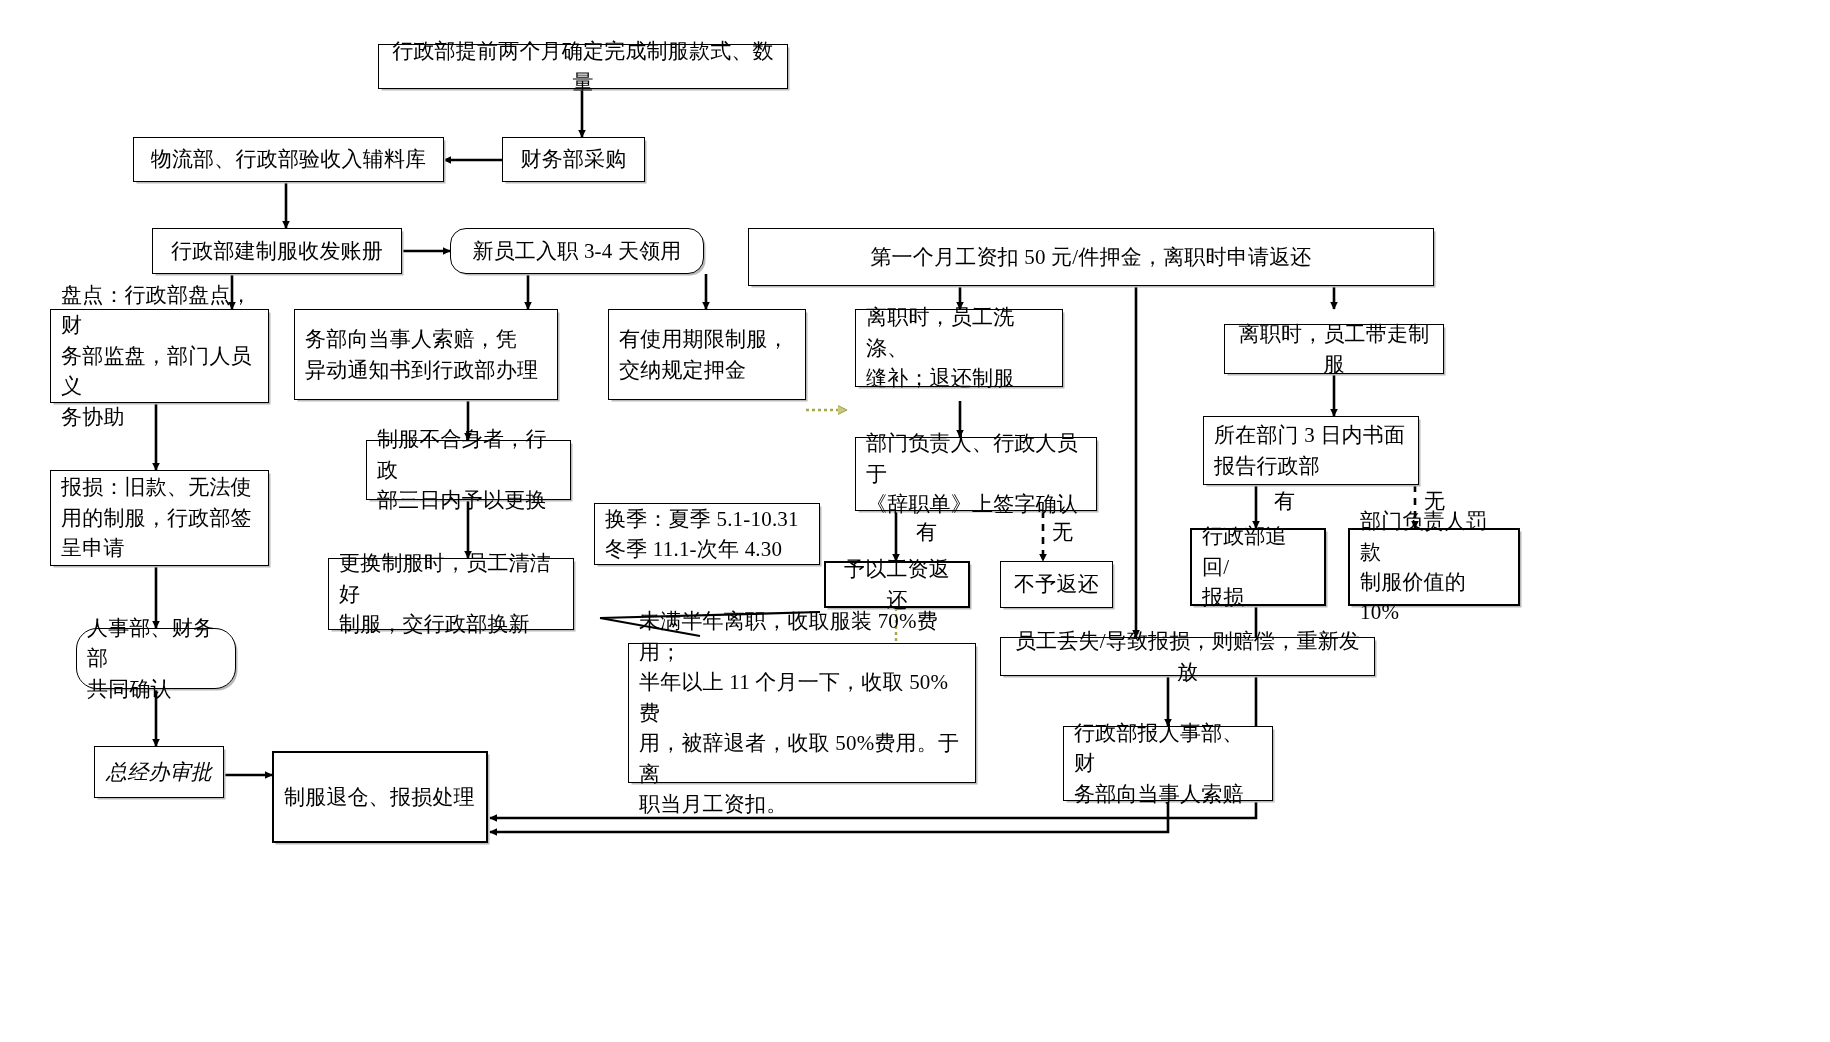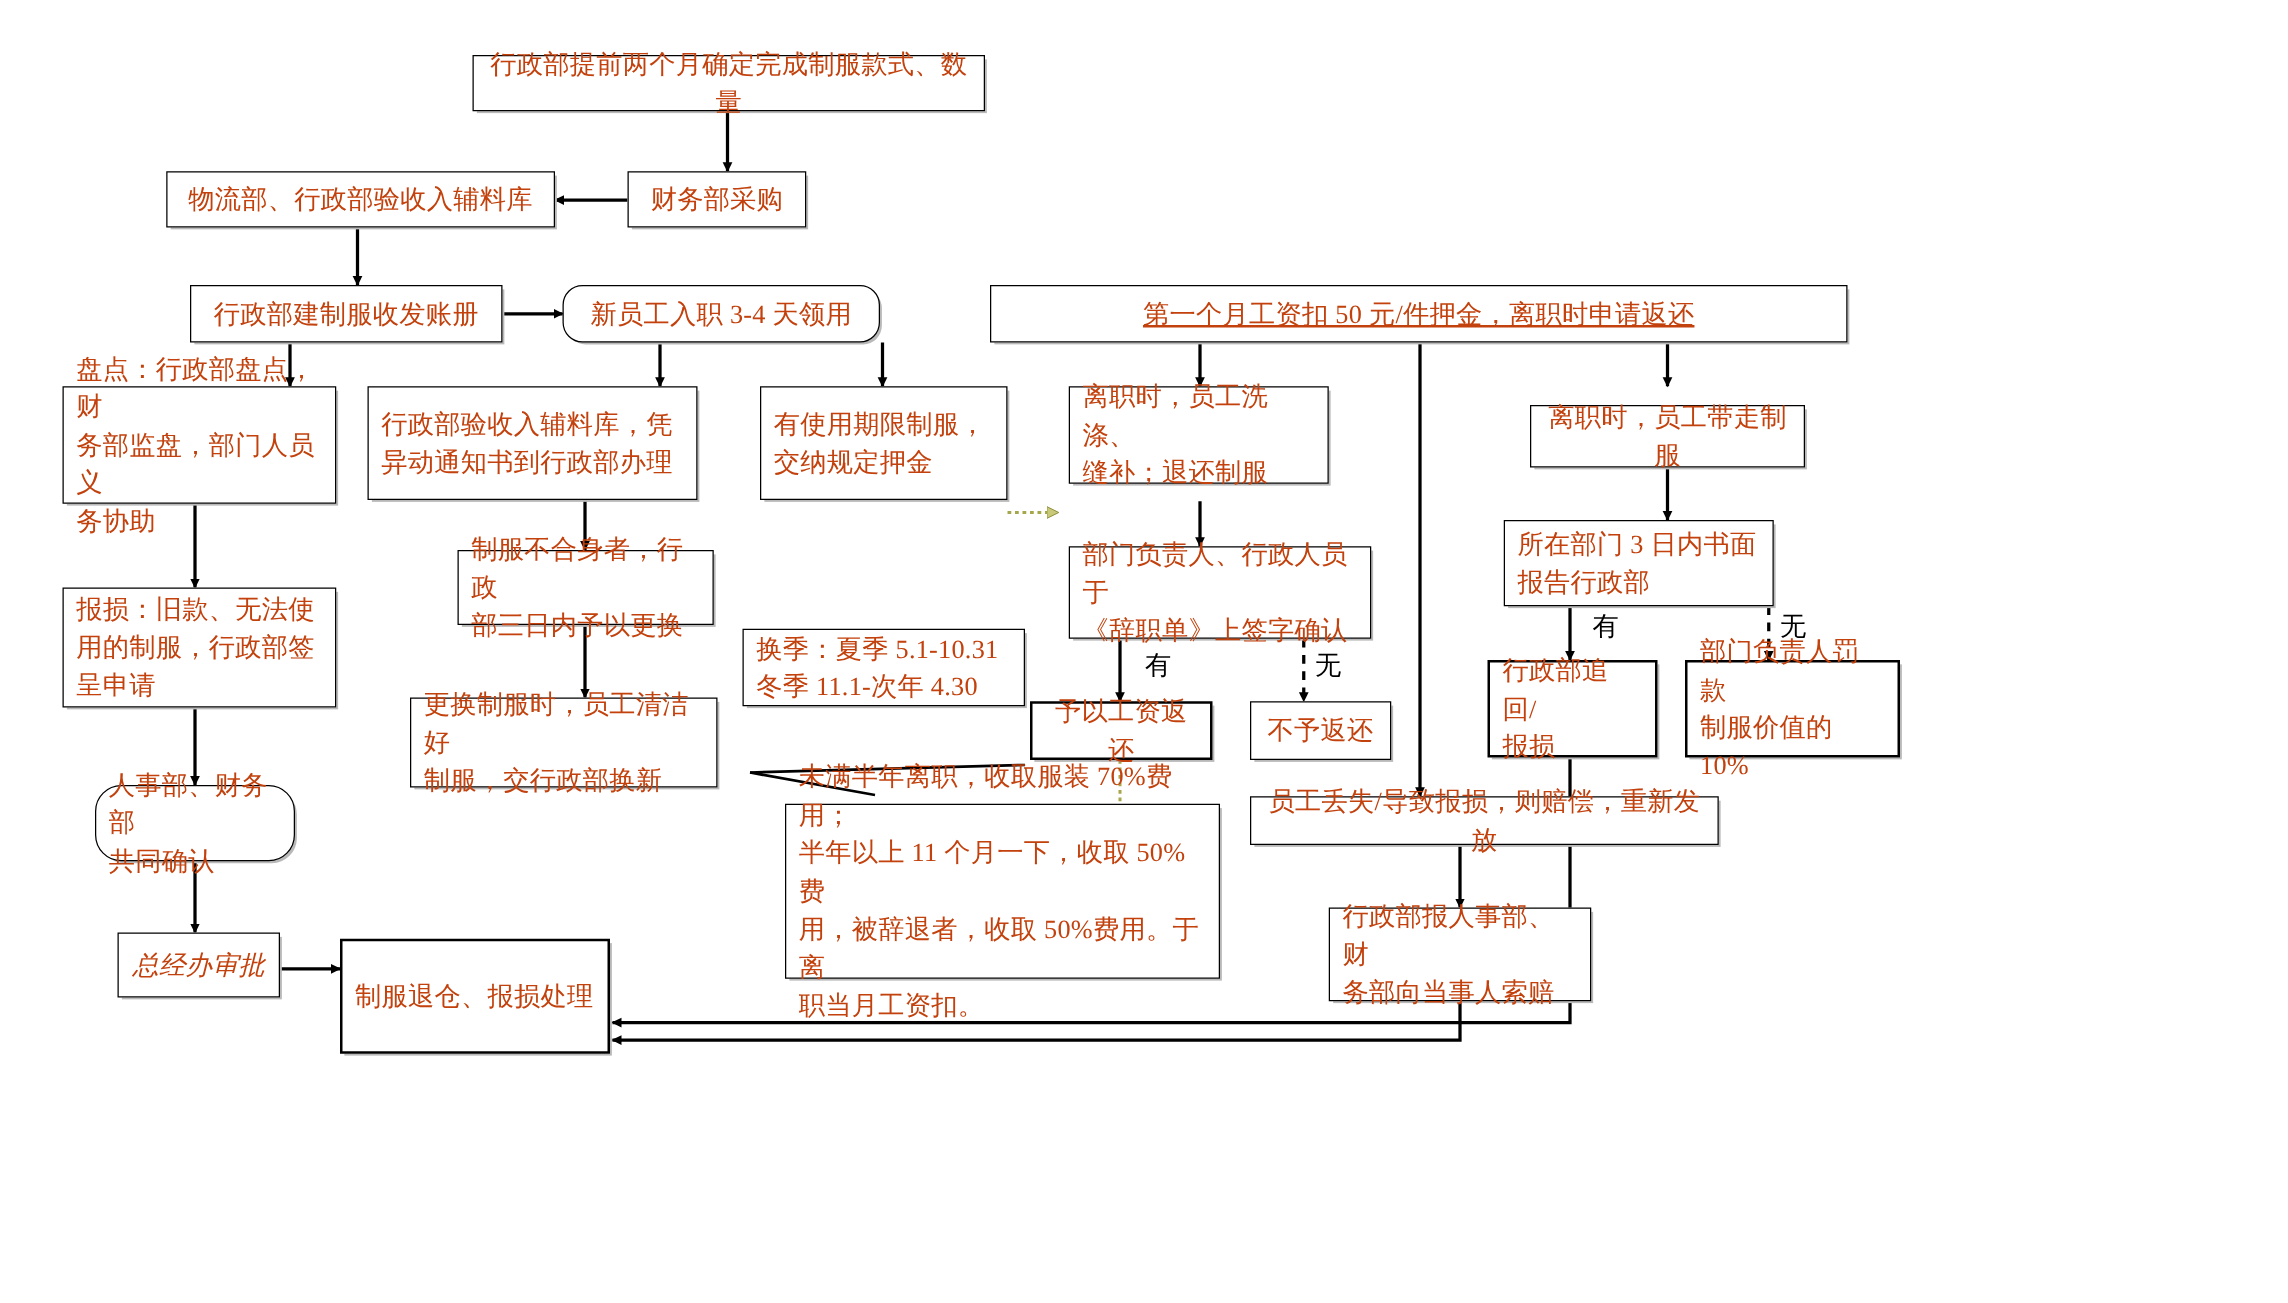--- a/index.html
+++ b/index.html
@@ -3,21 +3,21 @@
 <meta charset="utf-8">
 <style>
   html,body{margin:0;padding:0;background:#ffffff;}
   body{font-family:"Liberation Serif","DejaVu Serif",serif;}
   #canvas{position:relative;width:1830px;height:1042px;background:#ffffff;overflow:hidden;}
   .node{
     position:absolute;
     box-sizing:border-box;
     border:1.6px solid #000000;
     background:#ffffff;
-    color:#c2410c;
+    color:#000000;
     display:flex;
     align-items:center;
     font-size:21px;
     line-height:1.45;
     letter-spacing:0.2px;
     box-shadow:2.5px 2.5px 0 -1px #b9b9b9;
   }
   .node .txt{padding:0 10px;width:100%;}
   .node.center .txt{text-align:center;}
   .node.left .txt{text-align:left;}
@@ -123,34 +123,34 @@
   <div class="node center" style="left:133px;top:137px;width:311px;height:45px;">
     <span class="txt">物流部、行政部验收入辅料库</span>
   </div>
 
   <div class="node center" style="left:152px;top:228px;width:250px;height:46px;">
     <span class="txt">行政部建制服收发账册</span>
   </div>
   <div class="node center" style="left:450px;top:228px;width:254px;height:46px;border-radius:16px;">
     <span class="txt">新员工入职 3-4 天领用</span>
   </div>
-  <div class="node center" style="left:792px;top:228px;width:686px;height:46px;text-decoration:underline;">
+  <div class="node center" style="left:748px;top:228px;width:686px;height:58px;">
     <span class="txt">第一个月工资扣 50 元/件押金，离职时申请返还</span>
   </div>
 
   <div class="node left" style="left:50px;top:309px;width:219px;height:94px;">
     <span class="txt">
       <span>盘点：行政部盘点，财</span><br>
       <span>务部监盘，部门人员义</span><br>
       <span>务协助</span>
     </span>
   </div>
   <div class="node left" style="left:294px;top:309px;width:264px;height:91px;">
     <span class="txt">
-      <span>行政部验收入辅料库，凭</span><br>
+      <span>务部向当事人索赔，凭</span><br>
       <span>异动通知书到行政部办理</span>
     </span>
   </div>
   <div class="node left" style="left:608px;top:309px;width:198px;height:91px;">
     <span class="txt">
       <span>有使用期限制服，</span><br>
       <span>交纳规定押金</span>
     </span>
   </div>
   <div class="node left" style="left:855px;top:309px;width:208px;height:78px;">

